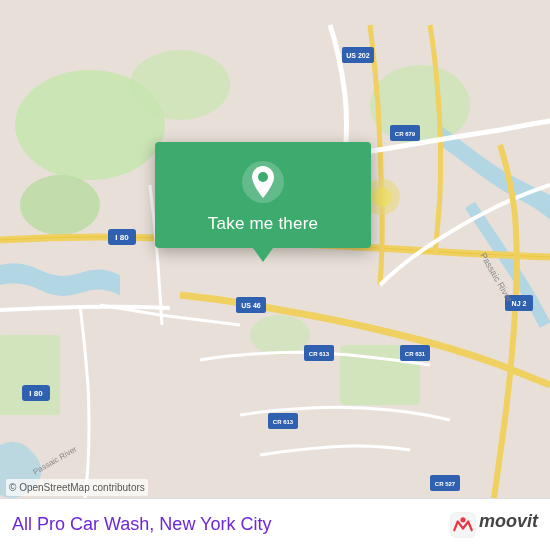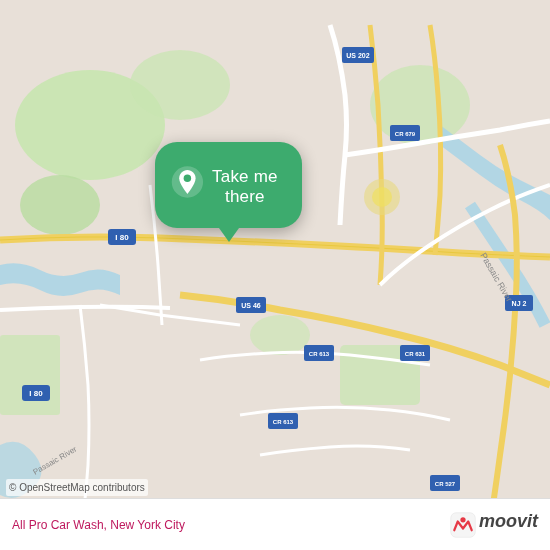--- a/index.html
+++ b/index.html
@@ -46,22 +46,22 @@
       background: #fff;
       display: flex;
       align-items: center;
       justify-content: space-between;
       padding: 0 12px;
       border-top: 1px solid #ddd;
       z-index: 10;
     }
 
     #location-text {
-      font-size: 12px;
-      color: #be185d;
+      font-size: 18px;
+      color: #6d28d9;
       font-weight: 400;
     }
 
     #moovit-logo {
       display: flex;
       align-items: flex-start;
       gap: 2px;
     }
 
     #moovit-logo-icon {
@@ -87,25 +87,25 @@
       background: rgba(255,255,255,0.7);
       padding: 3px 3px;
       border-radius: 2px;
     }
 
     
     #popup-card {
       position: absolute;
       top: 142px;
       left: 155px;
-      width: 147px;
+      width: 216px;
       background: #3dab6e;
-      border-radius: 22px;
+      border-radius: 4px;
       display: flex;
-      flex-direction: row;
+      flex-direction: column;
       align-items: center;
       padding: 18px 16px 14px;
       z-index: 20;
       box-shadow: 0 4px 16px rgba(0,0,0,0.3);
     }
 
     #popup-card::after {
       content: '';
       position: absolute;
       bottom: -14px;

